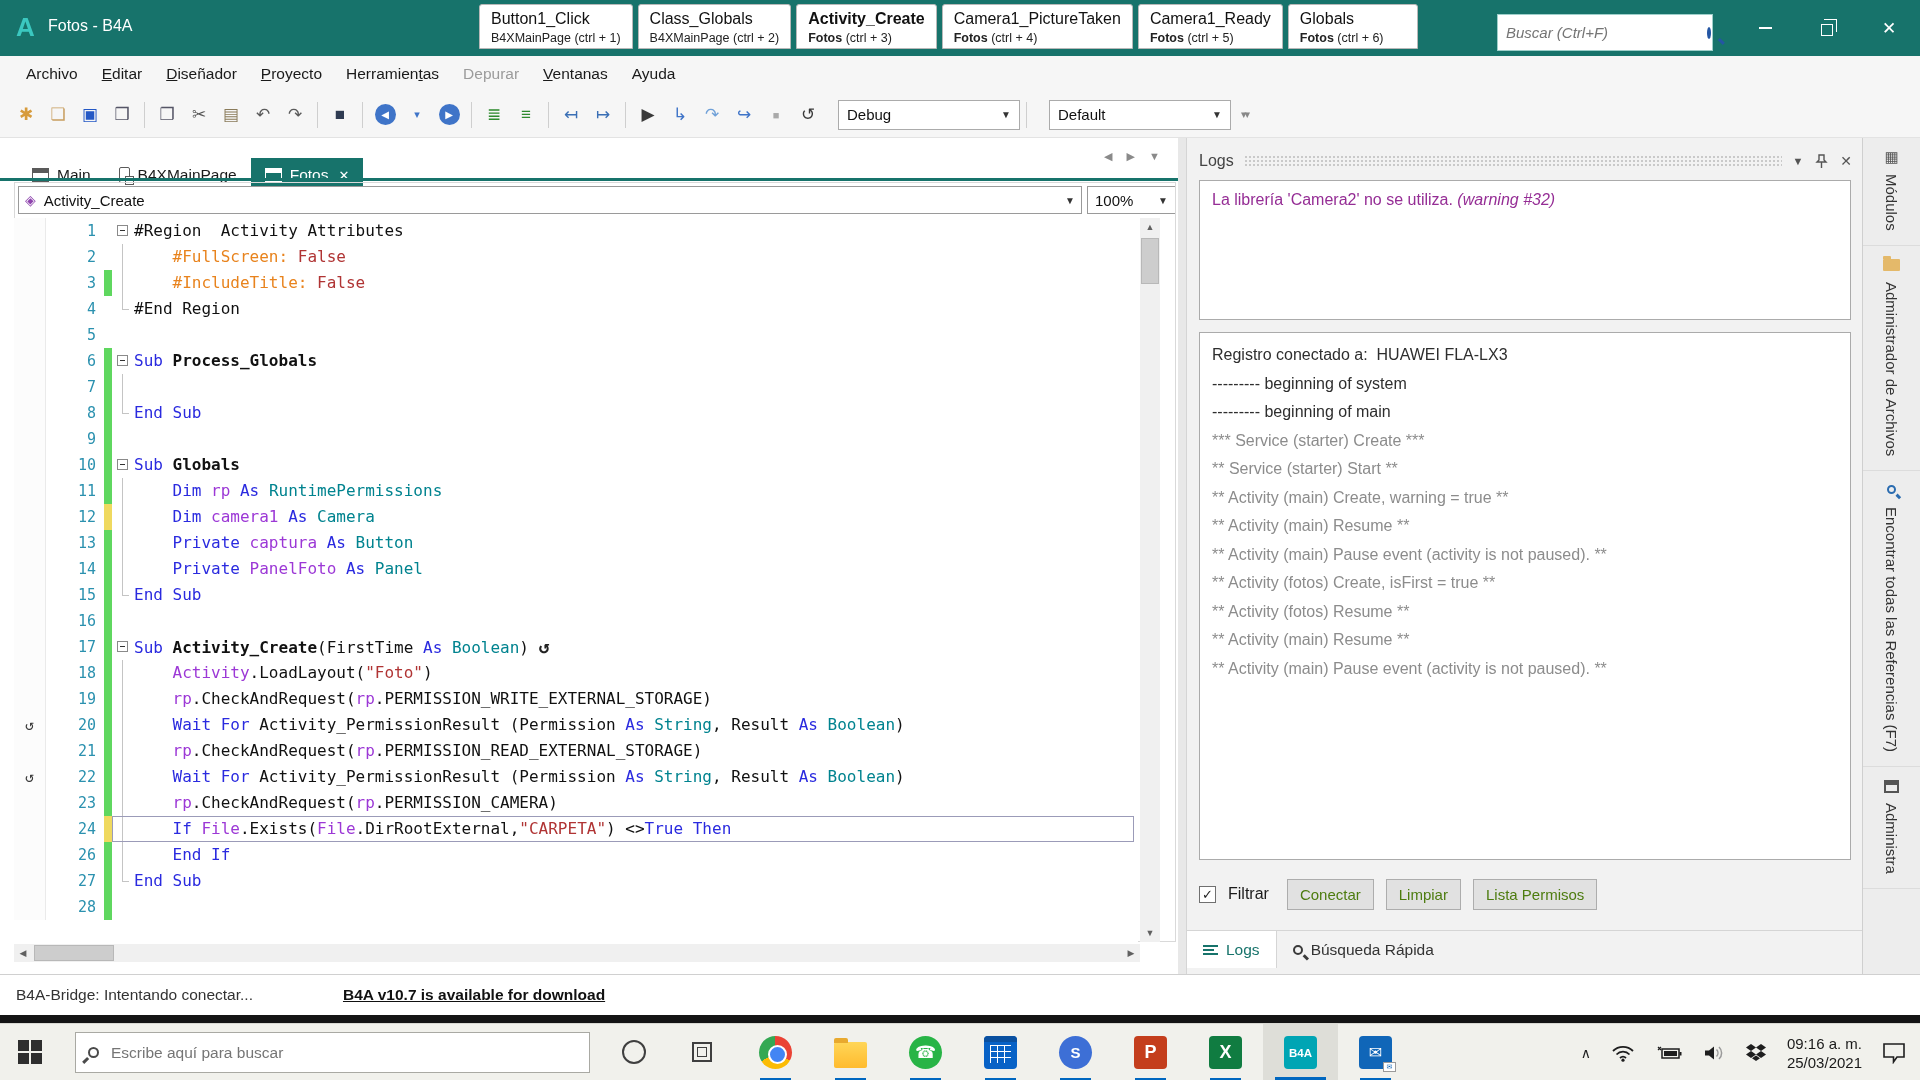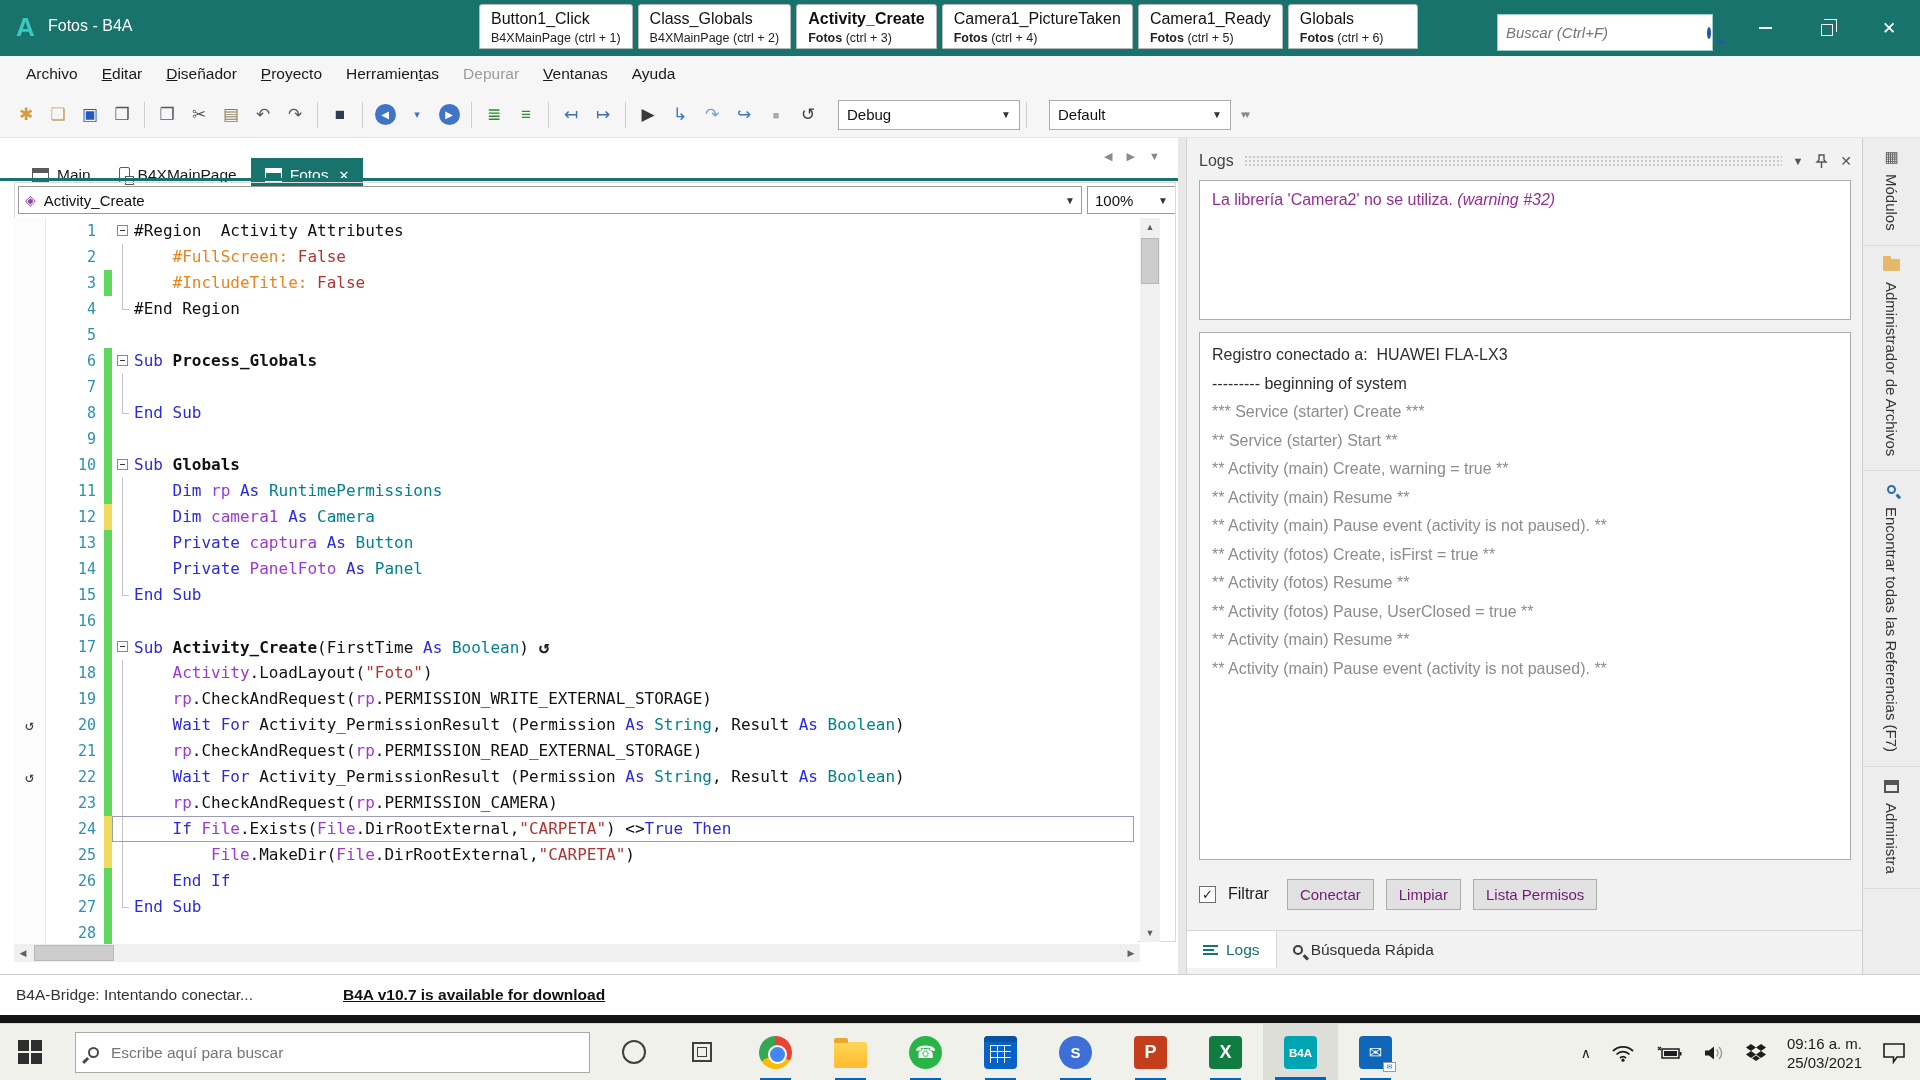--- a/index.html
+++ b/index.html
@@ -119,21 +119,21 @@
   .warn-box { left:12px; top:42px; width:652px; height:140px; padding:10px 12px; }
   .warn-text { color:#952D95; font-size:16px; }
   .warn-text .it { font-style:italic; }
   .log-box { left:12px; top:194px; width:652px; height:528px; padding:8px 12px; overflow:hidden; }
   .log-line { font-size:16px; line-height:28.5px; white-space:pre; }
   .log-line.dark { color:#2E2E2E; }
   .log-line.gray { color:#8C8C8C; }
   .logs-actions { position:absolute; left:12px; top:736px; width:652px; height:40px; display:flex; align-items:center; gap:12px; }
   .chk { width:17px; height:17px; background:#fff; border:1px solid #707070; display:flex; align-items:center; justify-content:center; font-size:13px; color:#222; }
   .chk-label { font-size:16px; color:#1A1A1A; margin-right:6px; }
-  .btn { background:#E1E1E1; border:1px solid #ADADAD; font-size:15px; color:#701a75; padding:6px 12px; font-family:"Liberation Sans",sans-serif; }
+  .btn { background:#E1E1E1; border:1px solid #ADADAD; font-size:15px; color:#4d7c0f; padding:6px 12px; font-family:"Liberation Sans",sans-serif; }
   .logs-tabs { position:absolute; left:0; bottom:6px; width:676px; height:38px; border-top:1px solid #D5D5D5; display:flex; align-items:stretch; background:#F2F2F2; }
   .ltab { display:flex; align-items:center; gap:8px; padding:0 16px; font-size:15.5px; color:#333; }
   .ltab.active { background:#FFFFFF; color:#17736B; border-right:1px solid #D5D5D5; }
   .ltab .lines-icon { display:inline-block; width:15px; }
   .ltab .lines-icon span { display:block; height:2px; background:#17736B; margin:2px 0; }
   .ltab .lines-icon span:nth-child(2){ width:70%; }
   .mag.dark { border-color:#3A3A3A; width:10px; height:10px; border-width:2px; }
   .mag.dark:after { background:#3A3A3A; left:8px; top:9px; width:6px; }
 
   
@@ -546,29 +546,20 @@
         <span class="gut"></span>
         <span class="num">24</span>
         <span class="bar y"></span>
         <span class="fold">
           <span class="fm-line"></span>
         </span>
         <span class="ct"><span class="n">    </span><span class="k">If </span><span class="v">File</span><span class="n">.Exists(</span><span class="v">File</span><span class="n">.DirRootExternal,</span><span class="s">"CARPETA"</span><span class="n">) &lt;&gt;</span><span class="k">True Then</span></span>
       </div>
       <div class="cl">
         <span class="gut"></span>
-        <span class="num">25</span>
-        <span class="bar y"></span>
-        <span class="fold">
-          <span class="fm-line"></span>
-        </span>
-        <span class="ct"><span class="n">        </span><span class="v">File</span><span class="n">.MakeDir(</span><span class="v">File</span><span class="n">.DirRootExternal,</span><span class="s">"CARPETA"</span><span class="n">)</span></span>
-      </div>
-      <div class="cl">
-        <span class="gut"></span>
         <span class="num">26</span>
         <span class="bar g"></span>
         <span class="fold">
           <span class="fm-line"></span>
         </span>
         <span class="ct"><span class="n">    </span><span class="k">End If</span></span>
       </div>
       <div class="cl">
         <span class="gut"></span>
         <span class="num">27</span>
@@ -613,28 +604,28 @@
         </span>
         <span class="gly" style="font-size:14px;">✕</span>
       </span>
     </div>
     <div class="box warn-box">
       <span class="warn-text"><span>La librería 'Camera2' no se utiliza. </span><span class="it">(warning #32)</span></span>
     </div>
     <div class="box log-box" id="log-box">
         <div class="log-line dark">Registro conectado a:  HUAWEI FLA-LX3</div>
         <div class="log-line dark">--------- beginning of system</div>
+        <div class="log-line dark">--------- beginning of main</div>
         <div class="log-line gray">*** Service (starter) Create ***</div>
         <div class="log-line gray">** Service (starter) Start **</div>
         <div class="log-line gray">** Activity (main) Create, warning = true **</div>
         <div class="log-line gray">** Activity (main) Resume **</div>
         <div class="log-line gray">** Activity (main) Pause event (activity is not paused). **</div>
         <div class="log-line gray">** Activity (fotos) Create, isFirst = true **</div>
         <div class="log-line gray">** Activity (fotos) Resume **</div>
-        <div class="log-line gray">** Activity (fotos) Pause, UserClosed = true **</div>
         <div class="log-line gray">** Activity (main) Resume **</div>
         <div class="log-line gray">** Activity (main) Pause event (activity is not paused). **</div>
       </div>
     <div class="logs-actions">
       <span class="chk">✓</span>
       <span class="chk-label">Filtrar</span>
       <button class="btn">Conectar</button>
       <button class="btn">Limpiar</button>
       <button class="btn">Lista Permisos</button>
     </div>

